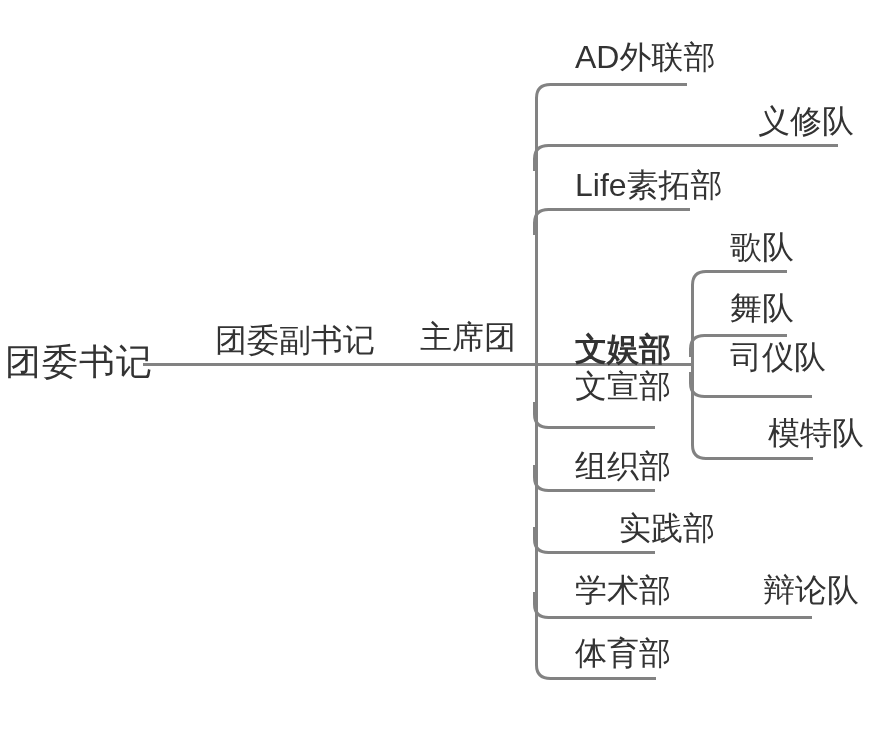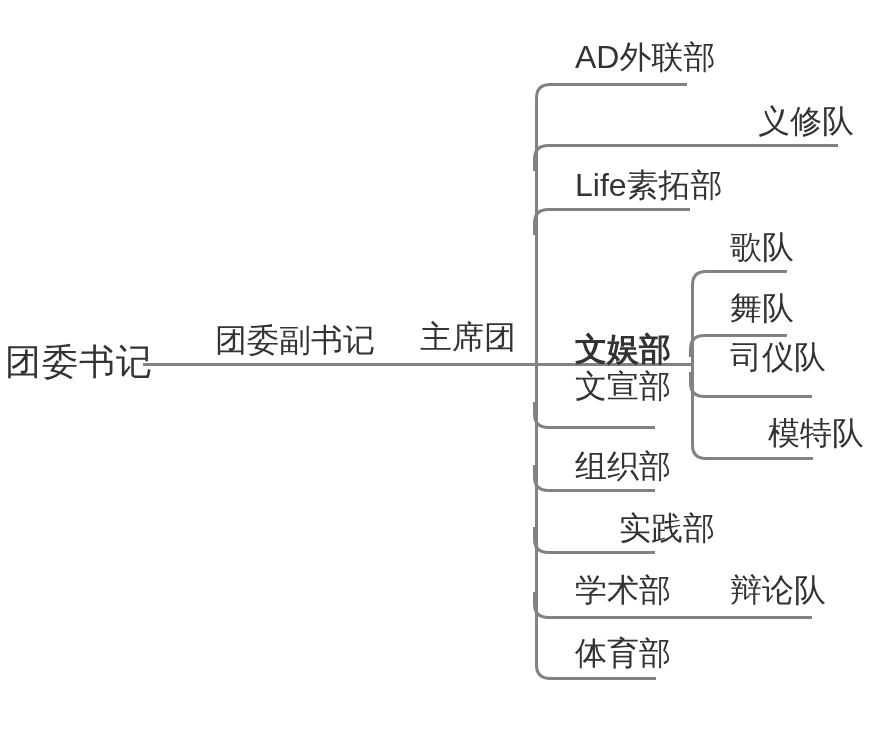--- a/index.html
+++ b/index.html
@@ -74,15 +74,15 @@
   <div class="label" style="left:575px; top:453px;text-align:right;">组织部</div>
   <div class="label" style="left:575px; top:515px;margin-left:44px;">实践部</div>
   <div class="label" style="left:575px; top:577px;text-align:right;">学术部</div>
   <div class="label" style="left:575px; top:640px;text-align:right;">体育部</div>
 
   <div class="label" style="left:758px; top:108px;">义修队</div>
   <div class="label" style="left:730px; top:234px;">歌队</div>
   <div class="label" style="left:730px; top:298px;font-family:Liberation Mono, monospace;">舞队</div>
   <div class="label" style="left:730px; top:344px;">司仪队</div>
   <div class="label" style="left:768px; top:420px;">模特队</div>
-  <div class="label" style="left:730px; top:577px;">辩论队</div>
+  <div class="label" style="left:763px; top:577px;">辩论队</div>
 
 </div>
 
 </body></html>

